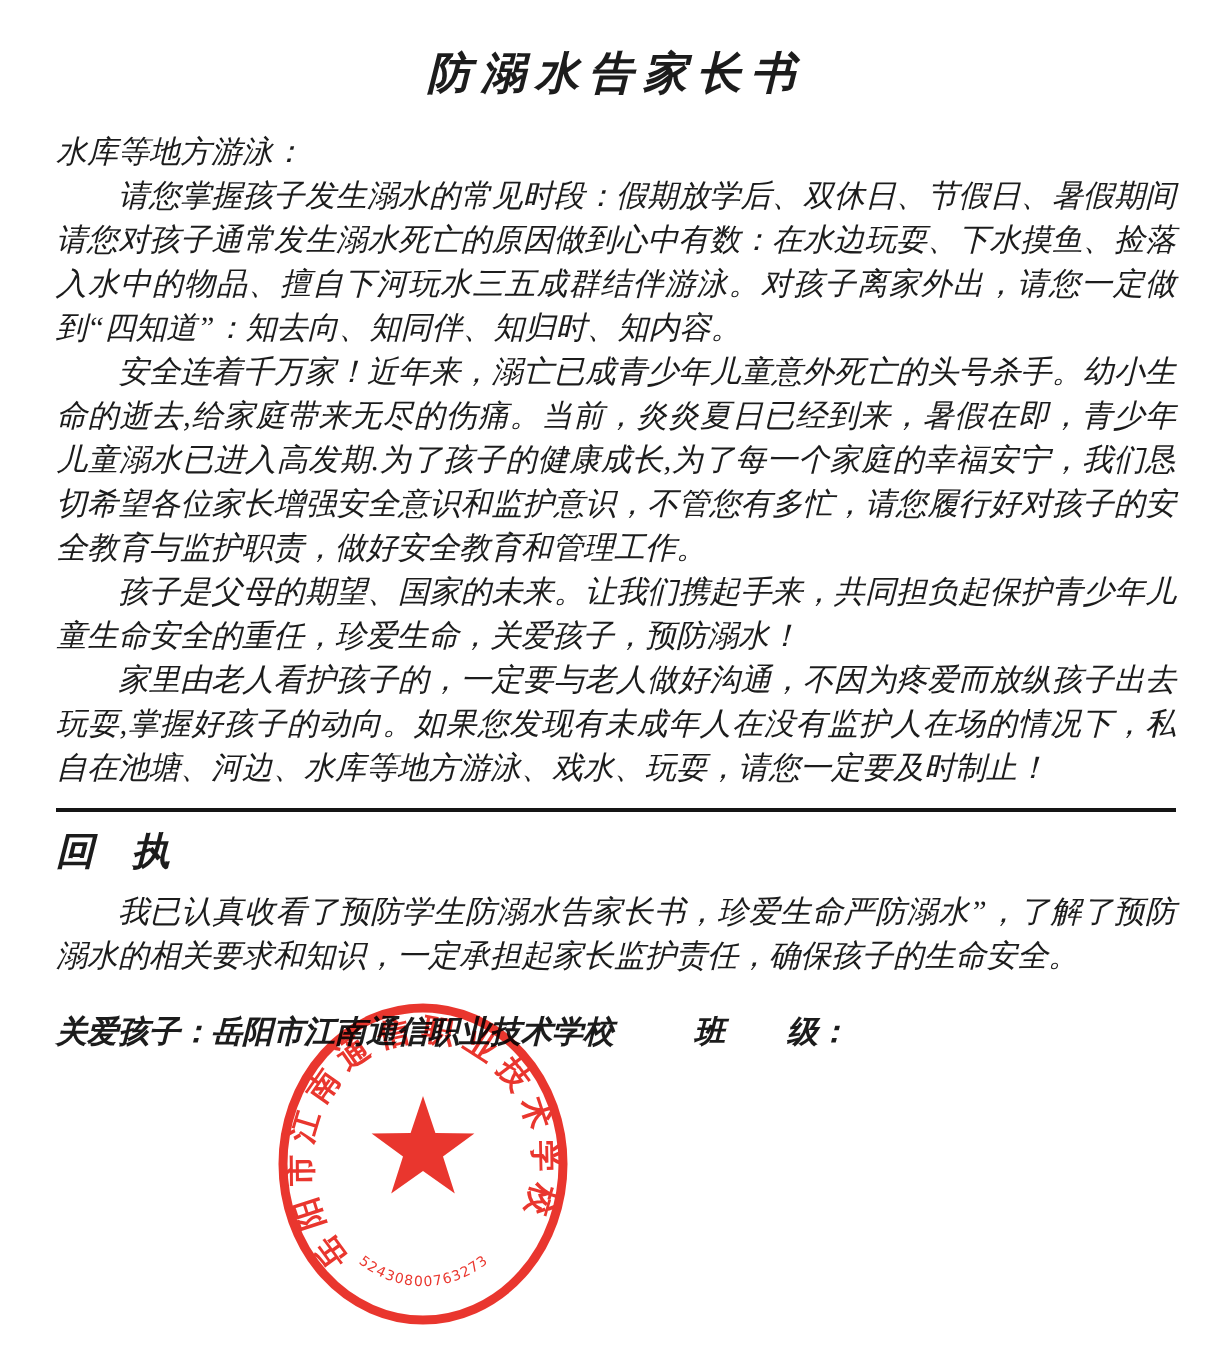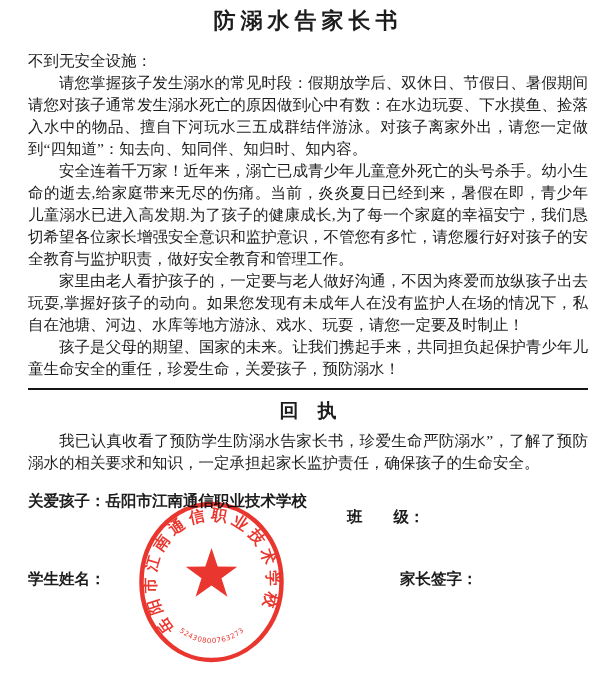--- a/index.html
+++ b/index.html
@@ -4,48 +4,48 @@
 <style>
   html,body { margin:0; padding:0; }
   body {
     width:615px; height:679px;
     background:#ffffff;
     color:#1c1c1c;
     font-family:"Liberation Serif","DejaVu Serif",serif;
     position:relative;
     overflow:hidden;
   }
-  .page { padding:6px 27px 0 28px; position:relative; }
+  .page { padding:22px 27px 0 28px; position:relative;font-style:italic; }
 
   .doc-title {
     font-size:22px; line-height:26px; font-weight:bold;
     text-align:center; letter-spacing:5px;
     margin:2px 0 16px 0;
   }
   .greeting {
     font-size:15.5px; line-height:22px; margin:0;
   }
   .body-para {
     font-size:15.5px; line-height:22px; margin:0;
     text-align:justify; text-indent:2em;
   }
   .divider {
     border:none; border-top:2px solid #151515;
     margin:8px 0 0 0;
   }
   .receipt-title {
     font-size:19px; line-height:24px; font-weight:bold;
-    text-align:center; margin:9px 0 7px 0;
+    text-align:left; margin:9px 0 7px 0;
   }
   .form-area {
     font-size:15.5px; line-height:22px; font-weight:bold;
     margin-top:16px; position:relative;
   }
   .school-row { position:relative; height:22px; }
-  .class-field { position:absolute; left:319px; top:16px; }
+  .class-field { position:absolute; left:319px; top:0; }
   .sign-row { position:relative; height:22px; margin-top:56px; }
   .parent-label { position:absolute; left:372px; top:0; }
   .date-row {
     font-weight:normal; font-size:15.5px; line-height:22px;
     margin:2px 0 0 357px;
   }
 
   .seal {
     position:absolute; left:136px; top:500px;
     width:151px; height:164px;
@@ -61,41 +61,37 @@
     font-family:"DejaVu Sans","Liberation Sans",sans-serif;
   }
 </style>
 </head>
 <body>
 
 <div class="page">
 
   <h1 class="doc-title">防溺水告家长书</h1>
 
-  <p class="greeting">不到无安全设施：</p>
+  <p class="greeting">水库等地方游泳：</p>
 
   <p class="body-para">请您掌握孩子发生溺水的常见时段：假期放学后、双休日、节假日、暑假期间请您对孩子通常发生溺水死亡的原因做到心中有数：在水边玩耍、下水摸鱼、捡落入水中的物品、擅自下河玩水三五成群结伴游泳。对孩子离家外出，请您一定做到“四知道”：知去向、知同伴、知归时、知内容。</p>
   <p class="body-para">安全连着千万家！近年来，溺亡已成青少年儿童意外死亡的头号杀手。幼小生命的逝去,给家庭带来无尽的伤痛。当前，炎炎夏日已经到来，暑假在即，青少年儿童溺水已进入高发期.为了孩子的健康成长,为了每一个家庭的幸福安宁，我们恳切希望各位家长增强安全意识和监护意识，不管您有多忙，请您履行好对孩子的安全教育与监护职责，做好安全教育和管理工作。</p>
+  <p class="body-para">孩子是父母的期望、国家的未来。让我们携起手来，共同担负起保护青少年儿童生命安全的重任，珍爱生命，关爱孩子，预防溺水！</p>
   <p class="body-para">家里由老人看护孩子的，一定要与老人做好沟通，不因为疼爱而放纵孩子出去玩耍,掌握好孩子的动向。如果您发现有未成年人在没有监护人在场的情况下，私自在池塘、河边、水库等地方游泳、戏水、玩耍，请您一定要及时制止！</p>
-  <p class="body-para">孩子是父母的期望、国家的未来。让我们携起手来，共同担负起保护青少年儿童生命安全的重任，珍爱生命，关爱孩子，预防溺水！</p>
 
   <hr class="divider">
 
   <h2 class="receipt-title">回　执</h2>
 
   <p class="body-para">我已认真收看了预防学生防溺水告家长书，珍爱生命严防溺水”，了解了预防溺水的相关要求和知识，一定承担起家长监护责任，确保孩子的生命安全。</p>
 
   <div class="form-area">
     <div class="school-row">
       <span>关爱孩子：</span><span>岳阳市江南通信职业技术学校</span>
       <span class="class-field">班　　级：</span>
-    </div>
-    <div class="sign-row">
-      <span>学生姓名：</span>
-      <span class="parent-label">家长签字：</span>
     </div>
   </div>
 
 </div>
 
 <svg class="seal" viewBox="0 0 151 164" xmlns="http://www.w3.org/2000/svg">
   <ellipse cx="75.5" cy="82" rx="70" ry="78" fill="none" stroke="#e8251c" stroke-width="4.5"></ellipse>
   <polygon fill="#e8251c" points="75.5,48 81.7,66.5 101.2,66.7 85.5,78.2 91.4,96.8 75.5,85.5 59.6,96.8 65.5,78.2 49.8,66.7 69.3,66.5"></polygon>
   <defs>
     <path id="ring-text-path" d="M 39.5 129.5 A 56 62 0 1 1 111.5 129.5" fill="none"></path>

